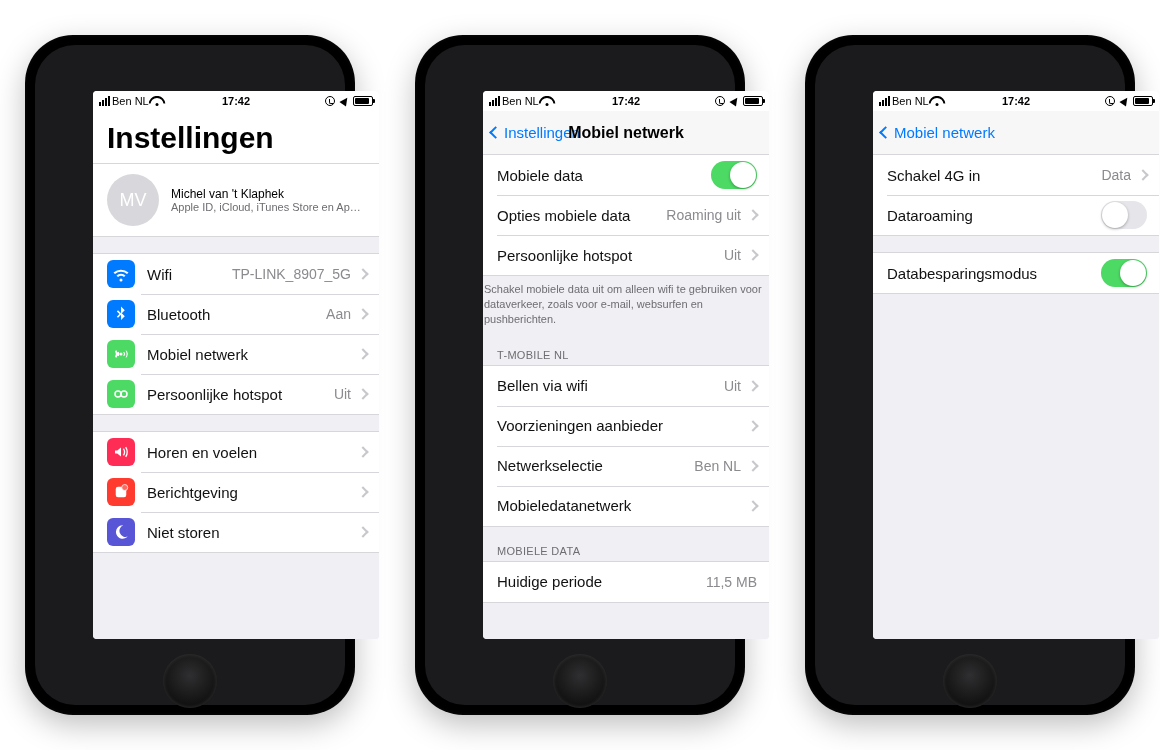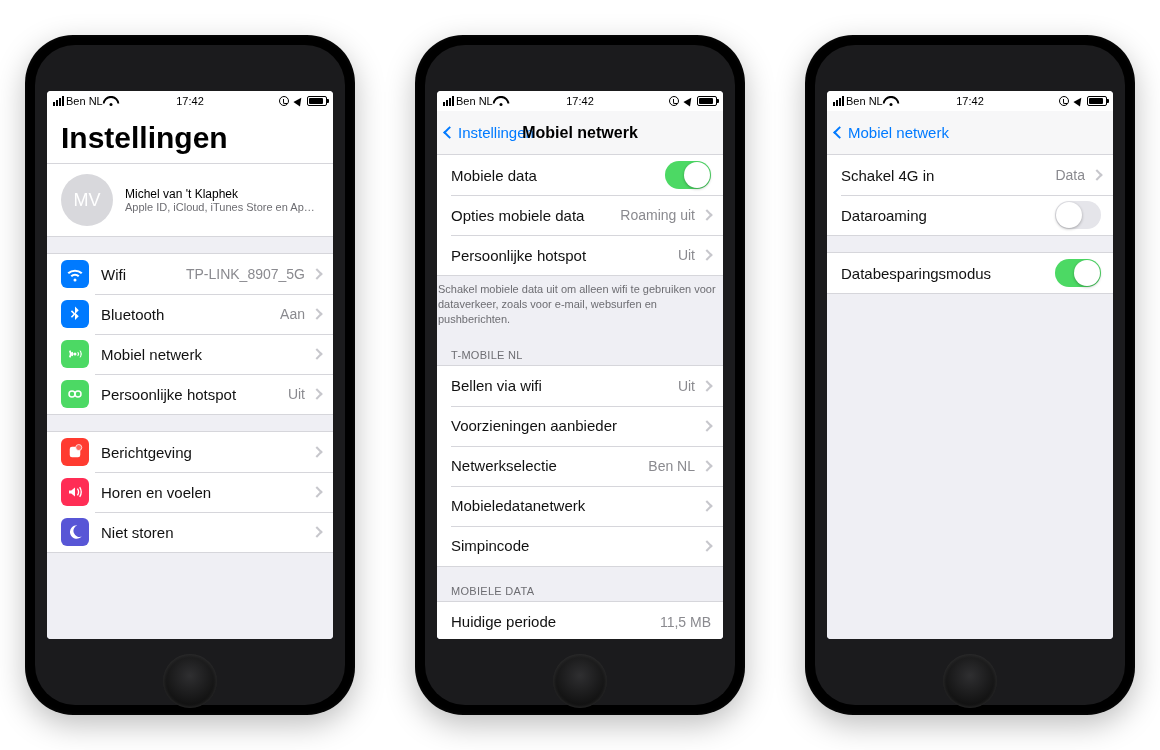--- a/index.html
+++ b/index.html
@@ -11,29 +11,29 @@
     --chevron:#c7c7cc;
     --blue:#007aff;
     --green:#4cd964;
     --track:#e5e5ea;
     --badge:#ff3b30;
   }
   *{box-sizing:border-box;font-family:-apple-system,Helvetica,Arial,sans-serif;}
   body{margin:0;background:#fff;width:1160px;height:750px;display:flex;gap:60px;justify-content:center;align-items:center;}
   .phone{width:330px;height:680px;background:#000;border-radius:48px;padding:10px;position:relative;box-shadow:0 10px 30px rgba(0,0,0,.25),inset 0 0 4px rgba(255,255,255,.05);}
   .phone-inner{width:100%;height:100%;background:#1b1b1d;border-radius:40px;padding:12px;position:relative;}
-  .screen{width:100%;height:100%;background:var(--ios-bg);border-radius:4px;overflow:hidden;display:flex;flex-direction:column;position:relative;}
+  .screen{width:100%;height:100%;background:var(--ios-bg);border-radius:4px;overflow:hidden;display:flex;flex-direction:column;position:relative;margin-left:46px;}
   
   .speaker{position:absolute;top:22px;left:50%;transform:translateX(-50%);width:44px;height:6px;background:#2a2a2c;border-radius:3px;}
   .cam{position:absolute;top:21px;left:calc(50% - 48px);width:9px;height:9px;background:#2a2a2c;border-radius:50%;}
   .home{position:absolute;bottom:7px;left:50%;transform:translateX(-50%);width:54px;height:54px;border-radius:50%;background:radial-gradient(circle at 50% 40%,#2f2f31,#111 70%);box-shadow:inset 0 0 4px rgba(255,255,255,.15);}
   .phone-inner{padding-top:46px;padding-bottom:66px;}
   
   .status{height:20px;background:#fff;display:flex;align-items:center;justify-content:space-between;font-size:11px;font-weight:600;padding:0 6px;color:#000;}
-  .status .center{position:absolute;left:50%;transform:translateX(-50%);font-weight:400;}
+  .status .center{position:absolute;left:50%;transform:translateX(-50%);font-weight:700;}
   .status .side{display:flex;align-items:center;gap:2px;}
   .signal{display:inline-flex;align-items:flex-end;gap:1px;}
   .signal span{width:2px;background:#000;display:inline-block;}
   .signal span:nth-child(1){height:4px}.signal span:nth-child(2){height:6px}.signal span:nth-child(3){height:8px}.signal span:nth-child(4){height:10px}
   .wifi{width:13px;height:10px;display:inline-block;position:relative;}
   .wifi::before{content:"";position:absolute;left:50%;top:50%;width:13px;height:13px;border:2px solid #000;border-radius:50%;transform:translate(-50%,-30%);clip-path:polygon(0 0,100% 0,100% 45%,0 45%);}
   .wifi::after{content:"";position:absolute;left:50%;bottom:0;width:3px;height:3px;background:#000;border-radius:50%;transform:translateX(-50%);}
   .battery{display:inline-flex;align-items:center;gap:1px;}
   .batt-body{width:20px;height:10px;border:1px solid #000;border-radius:2px;position:relative;}
   .batt-body::after{content:"";position:absolute;right:-3px;top:2px;width:2px;height:4px;background:#000;border-radius:0 1px 1px 0;}
@@ -162,36 +162,36 @@
                 </svg>
             </div>
             <span class="label">Persoonlijke hotspot</span>
             <span class="value">Uit</span>
             <div class="chev"></div>
           </div>
         </div>
 
         <div class="group">
           <div class="cell with-icon">
+            <div class="icon" style="background:#ff2d55">
+              <svg viewBox="0 0 24 24" fill="white">
+                  <path d="M4 10v4h3l5 4V6L7 10H4zm12-3a9 9 0 0 1 0 10l-1.5-1a7 7 0 0 0 0-8zm3-2a13 13 0 0 1 0 14l-1.5-1a11 11 0 0 0 0-12z"></path>
+                </svg>
+            </div>
+            <span class="label">Horen en voelen</span>
+            <div class="chev"></div>
+          </div>
+          <div class="cell with-icon">
             <div class="icon" style="background:#ff3b30">
               <svg viewBox="0 0 24 24" fill="white">
                   <rect x="5" y="5" width="14" height="14" rx="3"></rect>
                   <circle cx="17" cy="6" r="4" fill="#ff6a60" stroke="white" stroke-width="1"></circle>
                 </svg>
             </div>
             <span class="label">Berichtgeving</span>
-            <div class="chev"></div>
-          </div>
-          <div class="cell with-icon">
-            <div class="icon" style="background:#ff2d55">
-              <svg viewBox="0 0 24 24" fill="white">
-                  <path d="M4 10v4h3l5 4V6L7 10H4zm12-3a9 9 0 0 1 0 10l-1.5-1a7 7 0 0 0 0-8zm3-2a13 13 0 0 1 0 14l-1.5-1a11 11 0 0 0 0-12z"></path>
-                </svg>
-            </div>
-            <span class="label">Horen en voelen</span>
             <div class="chev"></div>
           </div>
           <div class="cell with-icon">
             <div class="icon" style="background:#5856d6">
               <svg viewBox="0 0 24 24" fill="white">
                   <path d="M15 3a9 9 0 1 0 6 15 7 7 0 0 1-6-15z"></path>
                 </svg>
             </div>
             <span class="label">Niet storen</span>
             <div class="chev"></div>
@@ -271,24 +271,20 @@
           </div>
           <div class="cell">
             <span class="label">Netwerkselectie</span>
             <span class="value">Ben NL</span>
             <div class="chev"></div>
           </div>
           <div class="cell">
             <span class="label">Mobieledatanetwerk</span>
             <div class="chev"></div>
           </div>
-          <div class="cell">
-            <span class="label">Simpincode</span>
-            <div class="chev"></div>
-          </div>
         </div>
 
         <div class="header">MOBIELE DATA</div>
         <div class="group" style="margin-top:0">
           <div class="cell">
             <span class="label">Huidige periode</span>
             <span class="value">11,5 MB</span>
           </div>
         </div>
       </div>

